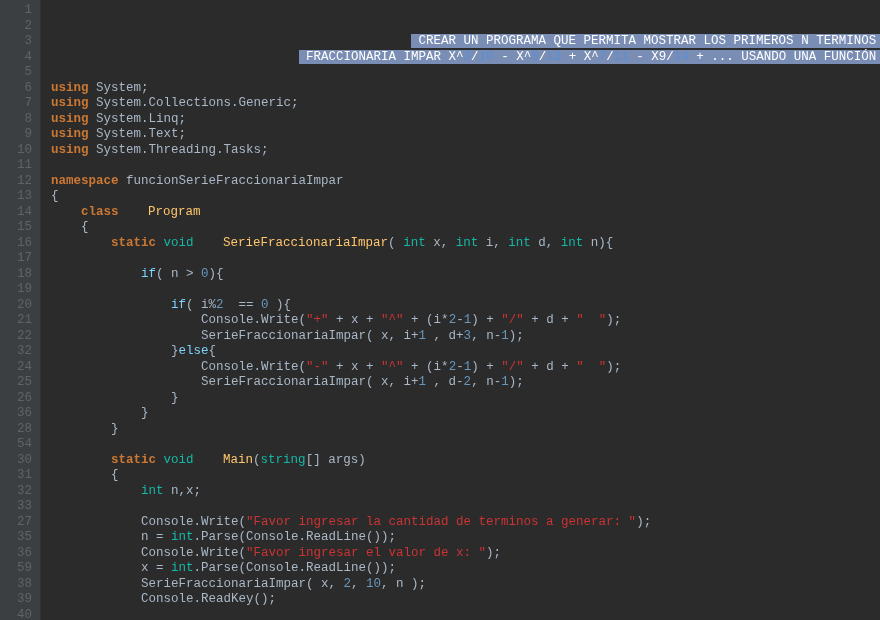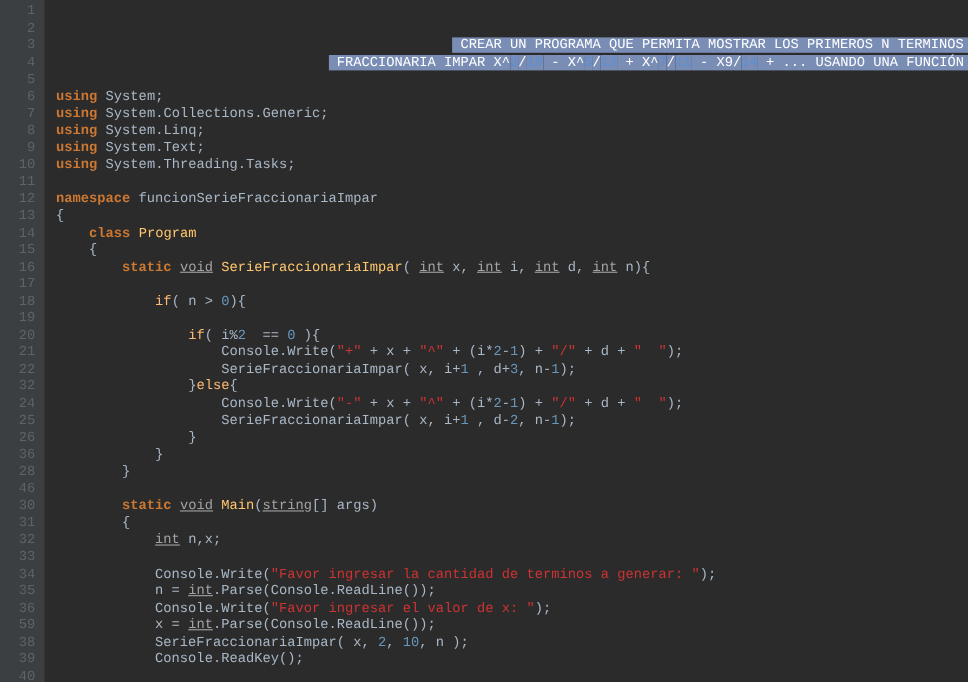--- a/index.html
+++ b/index.html
@@ -30,23 +30,23 @@
   }
   .code {
     padding: 3px 0 3px 10px;
     white-space: pre;
     flex: 1;
     position: relative;
   }
   .line { height: 15.5px; }
   .hl-line { background: #7a8db5; color: #fff; display: inline; }
   .kw { color: #cc7832; font-weight: bold; }
-  .kw2 { color: #fdba74; }
-  .void { color: #a3a3a3; text-decoration: underline; }
-  .fn { color: #ffc66d; }
+  .kw2 { color: #7dd3fc; }
+  .void { color: #14b8a6; }
+  .fn { color: #ffc66d; margin-left: 22px; }
   .str { color: #cc3333; }
   .num { color: #6897bb; }
   .watermark {
     position: absolute;
     bottom: 30px;
     left: 200px;
     font-size: 48px;
     font-weight: bold;
     color: rgba(70,70,70,0.35);
     letter-spacing: 1px;
@@ -80,26 +80,26 @@
       <div class="line">19</div>
       <div class="line">20</div>
       <div class="line">21</div>
       <div class="line">22</div>
       <div class="line">32</div>
       <div class="line">24</div>
       <div class="line">25</div>
       <div class="line">26</div>
       <div class="line">36</div>
       <div class="line">28</div>
-      <div class="line">46</div>
+      <div class="line">54</div>
       <div class="line">30</div>
       <div class="line">31</div>
       <div class="line">32</div>
       <div class="line">33</div>
-      <div class="line">34</div>
+      <div class="line">27</div>
       <div class="line">35</div>
       <div class="line">36</div>
       <div class="line">59</div>
       <div class="line">38</div>
       <div class="line">39</div>
       <div class="line">40</div>
     </div>
   <div class="code">
   <div class="line"><span>                                                </span><span class="hl-line"> CREAR UN PROGRAMA QUE PERMITA MOSTRAR LOS PRIMEROS N TERMINOS DE LA SERIE </span></div><div class="line"><span>                                 </span><span class="hl-line"> FRACCIONARIA IMPAR X^</span><span class="hl-line"><span style="color:#5a8fd6">3</span></span><span class="hl-line">/</span><span class="hl-line"><span style="color:#5a8fd6">10</span></span><span class="hl-line"> - X^</span><span class="hl-line"><span style="color:#5a8fd6">5</span></span><span class="hl-line">/</span><span class="hl-line"><span style="color:#5a8fd6">13</span></span><span class="hl-line"> + X^</span><span class="hl-line"><span style="color:#5a8fd6">7</span></span><span class="hl-line">/</span><span class="hl-line"><span style="color:#5a8fd6">11</span></span><span class="hl-line"> - X9/</span><span class="hl-line"><span style="color:#5a8fd6">14</span></span><span class="hl-line"> + ... USANDO UNA FUNCIÓN RECURSIVA </span></div><div class="line">&nbsp;</div><div class="line"><span class="kw">using</span><span> System;</span></div><div class="line"><span class="kw">using</span><span> System.Collections.Generic;</span></div><div class="line"><span class="kw">using</span><span> System.Linq;</span></div><div class="line"><span class="kw">using</span><span> System.Text;</span></div><div class="line"><span class="kw">using</span><span> System.Threading.Tasks;</span></div><div class="line">&nbsp;</div><div class="line"><span class="kw">namespace</span><span> funcionSerieFraccionariaImpar</span></div><div class="line"><span>{</span></div><div class="line"><span>    </span><span class="kw">class</span><span> </span><span class="fn">Program</span></div><div class="line"><span>    </span><span>{</span></div><div class="line"><span>        </span><span class="kw">static</span><span> </span><span class="void">void</span><span> </span><span class="fn">SerieFraccionariaImpar</span><span>( </span><span class="void">int</span><span> x, </span><span class="void">int</span><span> i, </span><span class="void">int</span><span> d, </span><span class="void">int</span><span> n){</span></div><div class="line">&nbsp;</div><div class="line"><span>            </span><span class="kw2">if</span><span>( n &gt; </span><span class="num">0</span><span>){</span></div><div class="line">&nbsp;</div><div class="line"><span>                </span><span class="kw2">if</span><span>( i%</span><span class="num">2</span><span>  == </span><span class="num">0</span><span> ){</span></div><div class="line"><span>                    </span><span>Console.Write(</span><span class="str">"+"</span><span> + x + </span><span class="str">"^"</span><span> + (i*</span><span class="num">2</span><span>-</span><span class="num">1</span><span>) + </span><span class="str">"/"</span><span> + d + </span><span class="str">"  "</span><span>);</span></div><div class="line"><span>                    </span><span>SerieFraccionariaImpar( x, i+</span><span class="num">1</span><span> , d+</span><span class="num">3</span><span>, n-</span><span class="num">1</span><span>);</span></div><div class="line"><span>                </span><span>}</span><span class="kw2">else</span><span>{</span></div><div class="line"><span>                    </span><span>Console.Write(</span><span class="str">"-"</span><span> + x + </span><span class="str">"^"</span><span> + (i*</span><span class="num">2</span><span>-</span><span class="num">1</span><span>) + </span><span class="str">"/"</span><span> + d + </span><span class="str">"  "</span><span>);</span></div><div class="line"><span>                    </span><span>SerieFraccionariaImpar( x, i+</span><span class="num">1</span><span> , d-</span><span class="num">2</span><span>, n-</span><span class="num">1</span><span>);</span></div><div class="line"><span>                </span><span>}</span></div><div class="line"><span>            </span><span>}</span></div><div class="line"><span>        </span><span>}</span></div><div class="line">&nbsp;</div><div class="line"><span>        </span><span class="kw">static</span><span> </span><span class="void">void</span><span> </span><span class="fn">Main</span><span>(</span><span class="void">string</span><span>[] args)</span></div><div class="line"><span>        </span><span>{</span></div><div class="line"><span>            </span><span class="void">int</span><span> n,x;</span></div><div class="line">&nbsp;</div><div class="line"><span>            </span><span>Console.Write(</span><span class="str">"Favor ingresar la cantidad de terminos a generar: "</span><span>);</span></div><div class="line"><span>            </span><span>n = </span><span class="void">int</span><span>.Parse(Console.ReadLine());</span></div><div class="line"><span>            </span><span>Console.Write(</span><span class="str">"Favor ingresar el valor de x: "</span><span>);</span></div><div class="line"><span>            </span><span>x = </span><span class="void">int</span><span>.Parse(Console.ReadLine());</span></div><div class="line"><span>            </span><span>SerieFraccionariaImpar( x, </span><span class="num">2</span><span>, </span><span class="num">10</span><span>, n );</span></div><div class="line"><span>            </span><span>Console.ReadKey();</span></div></div>
 </div>

